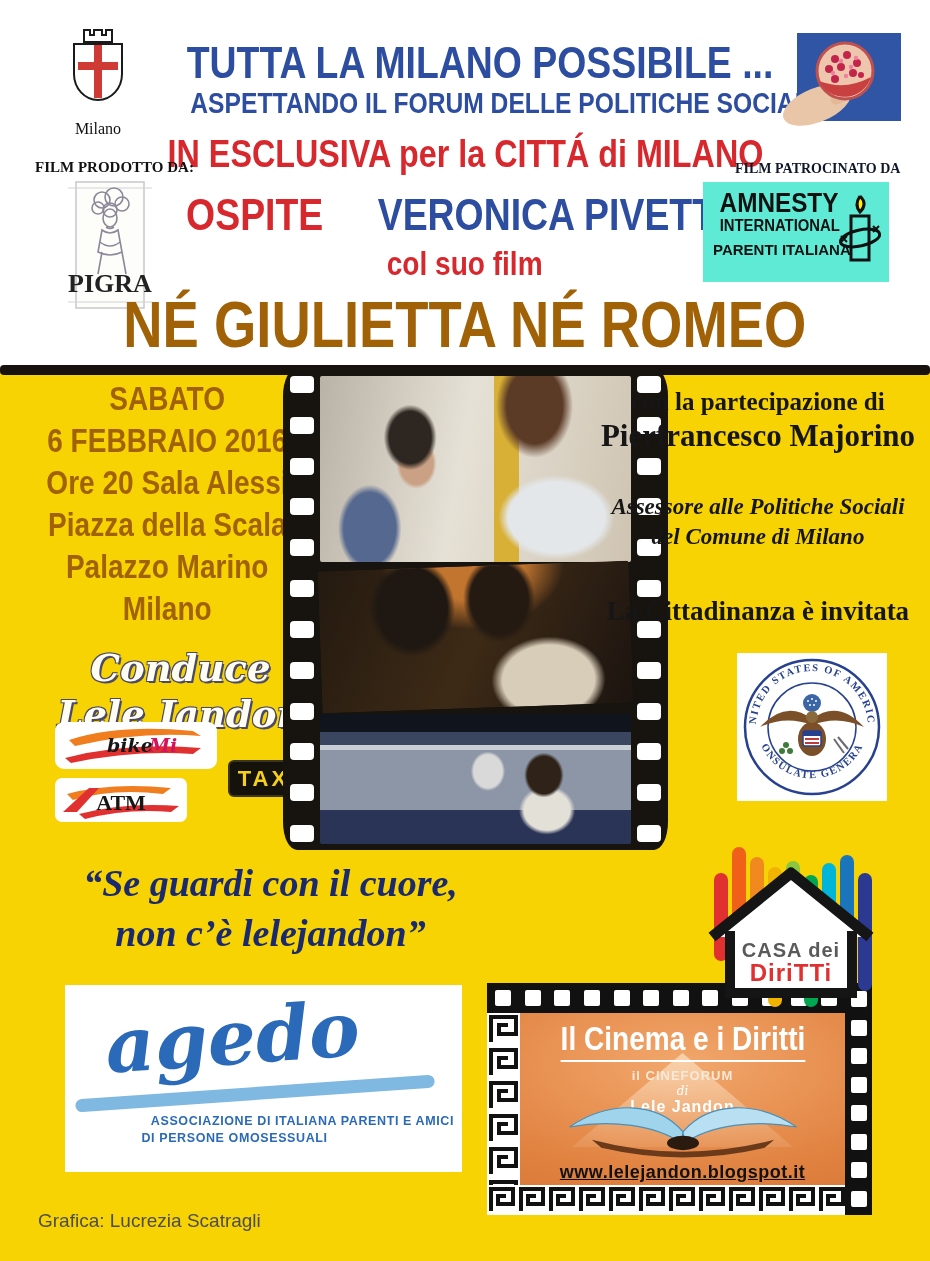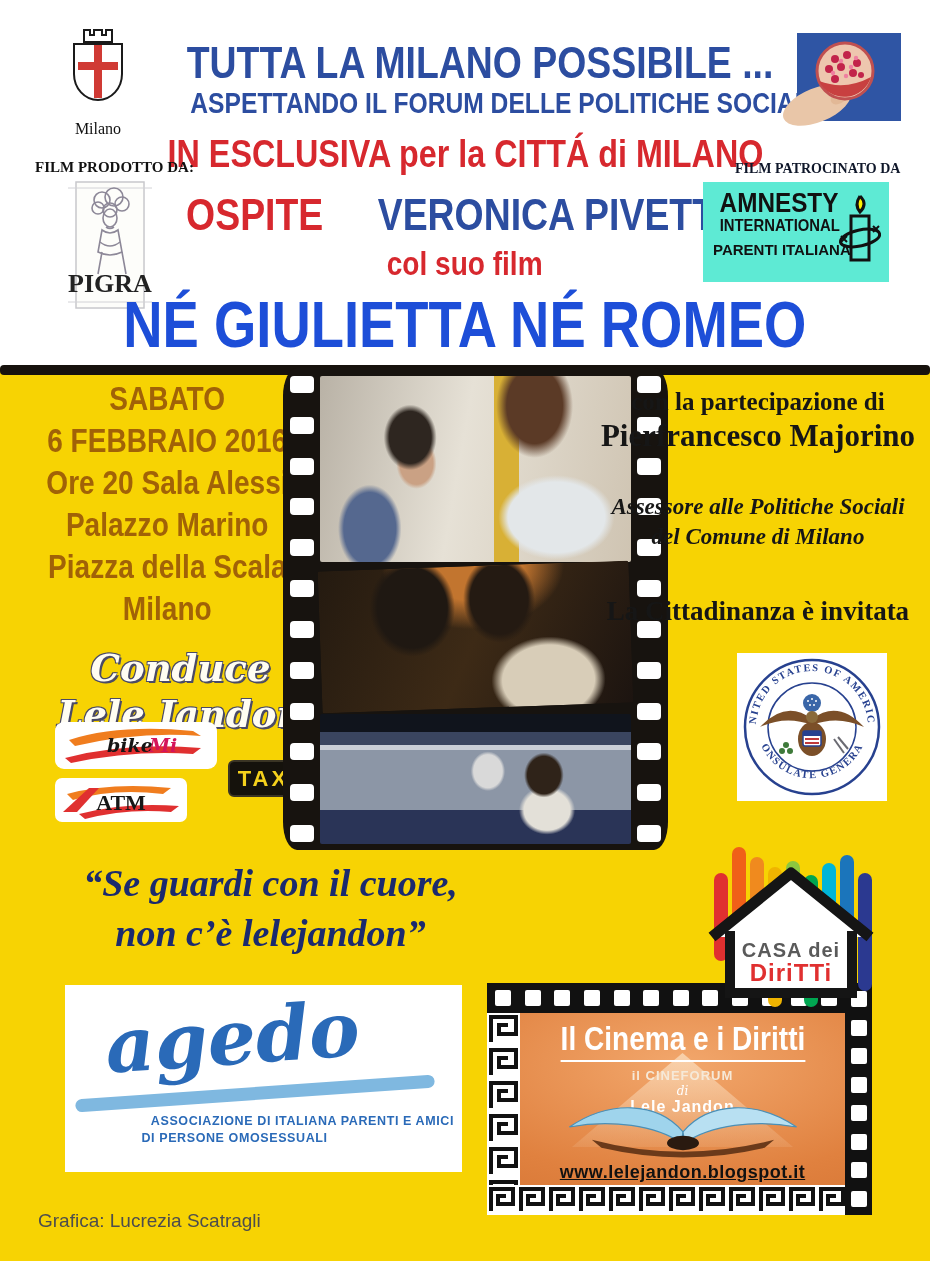--- a/index.html
+++ b/index.html
@@ -21,21 +21,21 @@
   .prod-label{left:35px;top:159px;font-family:"Liberation Serif",serif;font-weight:bold;font-size:15px;color:#111;}
   .pigra-box{left:62px;top:180px;width:96px;height:132px;}
   .ospite-line{top:190px;left:0;width:100%;font-size:44px;}
   .colsuo-line{top:245px;left:0;width:100%;font-size:33px;color:#d7282e;}
   .patr-label{left:735px;top:161px;font-family:"Liberation Serif",serif;font-weight:bold;font-size:14px;color:#0f172a;}
   .amnesty{left:703px;top:182px;width:186px;height:100px;background:#5eead4;padding:8px 6px 4px 10px;box-sizing:border-box;}
   .amnesty .a1{font-size:27px;font-weight:bold;color:#111;line-height:26px;letter-spacing:0;}
   .amnesty .a2{font-size:16.5px;font-weight:bold;color:#111;line-height:18px;}
   .amnesty .a3{font-size:15px;font-weight:bold;color:#111;margin-top:7px;}
   .amnesty svg{position:absolute;right:6px;top:10px;}
-  .film-title{top:288px;left:0;width:100%;font-size:64px;color:#1d4ed8;}
+  .film-title{top:288px;left:0;width:100%;font-size:64px;color:#a16207;}
 
   
   .yellow{left:0;top:368px;width:930px;height:893px;background:#f7d303;}
   .topbar{left:0;top:365px;width:930px;height:10px;background:#17120d;border-radius:4px;}
 
   .dates{left:22px;top:378px;width:290px;color:#a16207;}
   .dates div{font-size:33px;line-height:42px;}
 
   .conduce{left:38px;top:600px;width:285px;color:#fffdf2;font-family:"DejaVu Serif",serif;
            font-style:italic;font-weight:bold;font-size:37px;line-height:46px;
@@ -231,22 +231,22 @@
     <span class="cond">NÉ GIULIETTA NÉ ROMEO</span>
   </div>
 
   <div class="abs yellow"></div>
   <div class="abs topbar"></div>
 
   <div class="abs dates center">
     <div><span class="cond">SABATO</span></div>
     <div><span class="cond">6 FEBBRAIO 2016</span></div>
     <div><span class="cond">Ore 20 Sala Alessi</span></div>
+    <div><span class="cond">Piazza della Scala</span></div>
     <div><span class="cond">Palazzo Marino</span></div>
-    <div><span class="cond">Piazza della Scala</span></div>
     <div><span class="cond">Milano</span></div>
   </div>
 
   <div class="abs conduce center">
     <div>Conduce</div>
     <div>Lele Jandon</div>
   </div>
 
   <div class="abs bikemi">
     <svg width="162" height="47" viewBox="0 0 162 47">

